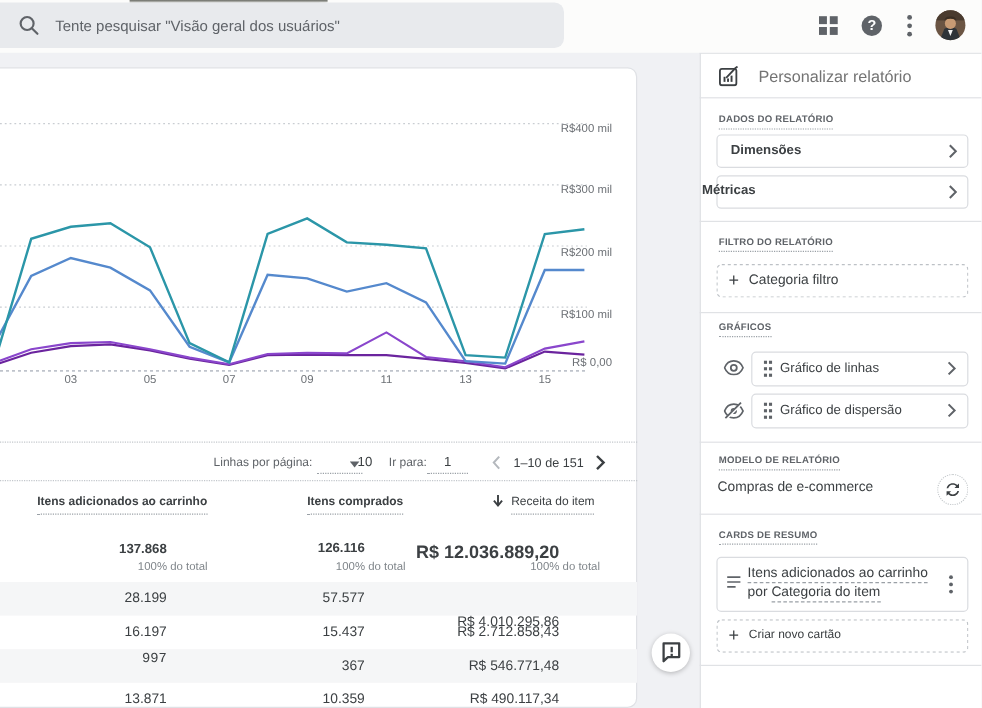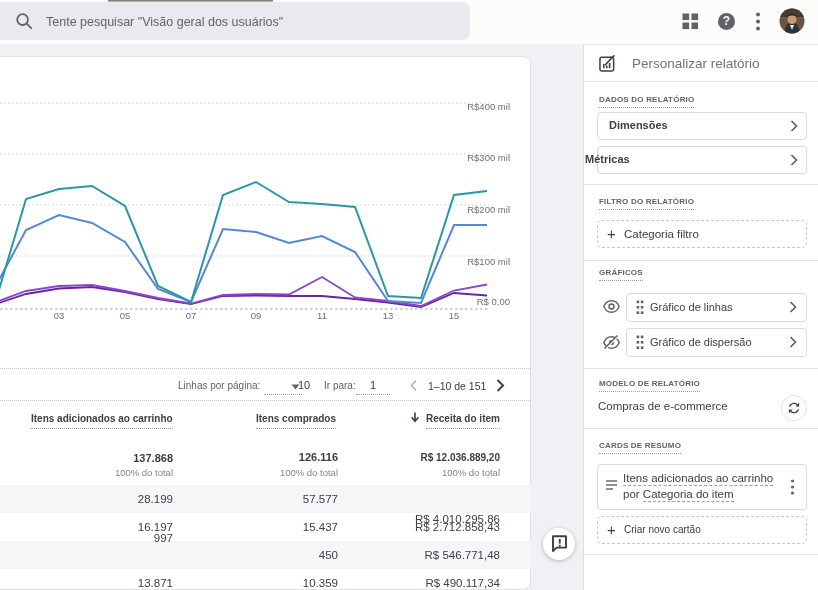--- a/index.html
+++ b/index.html
@@ -6,21 +6,21 @@
   html,body { width:818px; height:590px; overflow:hidden; }
   body { font-family:"Liberation Sans", sans-serif; background:#f0f1f4; position:relative; }
   .abs { position:absolute; }
   .g1 { color:#5f6368; }
   .g2 { color:#3c4043; }
   .seclabel { font-size:8px; font-weight:bold; color:#5f6368; letter-spacing:0.2px; }
   .secline { border-bottom:1px dotted #9aa0a6; padding-bottom:3px; }
   .pbtn { position:absolute; border:1px solid #dadce0; border-radius:4px; background:#fff; }
   .chev { position:absolute; width:8px; height:12px; }
   .divider { position:absolute; left:583px; width:235px; border-top:1px solid #e0e2e5; }
-  .num { font-size:11.5px; color:#3c4043; text-align:right; width:173px; position:absolute; }
+  .num { font-size:11.5px; color:#3c4043; text-align:right; width:139px; position:absolute; }
 </style>
 </head>
 <body>
 
 <div class="abs" style="left:0;top:0;width:818px;height:44px;background:#fcfcfb;"></div>
 <div class="abs" style="left:108px;top:0;width:165px;height:3px;background:linear-gradient(to bottom,#686a63,rgba(200,200,196,0));border-radius:0 0 40%/ 40% 0;"></div>
 <div class="abs" style="left:-8px;top:2px;width:478px;height:38px;background:#e8eaed;border-radius:8px;"></div>
 <svg class="abs" style="left:14px;top:11px;" width="20" height="20" viewBox="0 0 20 20">
   <circle cx="8.6" cy="8.6" r="5.4" fill="none" stroke="#5f6368" stroke-width="1.8"></circle>
   <line x1="12.7" y1="12.7" x2="17.2" y2="17.2" stroke="#5f6368" stroke-width="1.8" stroke-linecap="round"></line>
@@ -103,39 +103,39 @@
 <div class="abs g2" style="left:428px;top:380px;font-size:10.5px;text-align:right;">1–10 de 151</div>
 <svg class="abs" style="left:495px;top:378px;" width="10" height="15" viewBox="0 0 10 15">
     <polyline points="2.5,2 8,7.5 2.5,13" fill="none" stroke="#3c4043" stroke-width="2"></polyline>
   </svg>
 
 <div class="abs" style="left:31px;top:413px;font-size:10px;font-weight:bold;color:#3c4043;border-bottom:1px dotted #9aa0a6;padding-bottom:4px;">Itens adicionados ao carrinho</div>
 <div class="abs" style="left:256px;top:413px;font-size:10px;font-weight:bold;color:#3c4043;border-bottom:1px dotted #9aa0a6;padding-bottom:4px;">Itens comprados</div>
 <svg class="abs" style="left:410px;top:412px;" width="10" height="11" viewBox="0 0 10 11">
     <path d="M5 0.5 V8 M1.6 5.2 L5 9.3 L8.4 5.2" fill="none" stroke="#3c4043" stroke-width="1.6"></path>
   </svg>
-<div class="abs" style="left:426px;top:413px;font-size:10px;font-weight:bold;color:#3c4043;border-bottom:1px dotted #9aa0a6;padding-bottom:4px;">Receita do item</div>
+<div class="abs" style="left:426px;top:413px;font-size:10px;font-weight:normal;color:#3c4043;border-bottom:1px dotted #9aa0a6;padding-bottom:4px;">Receita do item</div>
 
 <div class="num" style="left:0px;top:452px;font-weight:bold;font-size:11px;">137.868</div>
 <div class="num" style="left:165px;top:451px;font-weight:bold;font-size:11px;text-align:right;">126.116</div>
-<div class="num" style="left:327px;top:452px;font-weight:bold;font-size:10px;text-align:right;">R$ 12.036.889,20</div>
+<div class="num" style="left:327px;top:452px;font-weight:bold;font-size:15px;text-align:right;">R$ 12.036.889,20</div>
 <div class="abs" style="left:0px;top:467px;width:173px;text-align:right;font-size:9.5px;color:#80868b;">100% do total</div>
 <div class="abs" style="left:165px;top:467px;width:173px;text-align:right;font-size:9.5px;color:#80868b;">100% do total</div>
 <div class="abs" style="left:327px;top:467px;width:173px;text-align:right;font-size:9.5px;color:#80868b;">100% do total</div>
 
 <div class="abs" style="left:0;top:485px;width:531px;height:28px;background:#f5f6f7;"></div>
 <div class="abs" style="left:0;top:541px;width:531px;height:28px;background:#f5f6f7;"></div>
 <div class="num" style="left:0px;top:493px;">28.199</div>
 <div class="num" style="left:165px;top:493px;padding-left:31px;">57.577</div>
 <div class="num" style="left:327px;top:493px;margin-top:20px;">R$ 4.010.295,86</div>
 <div class="num" style="left:0px;top:521px;">16.197</div>
 <div class="num" style="left:165px;top:521px;">15.437</div>
 <div class="num" style="left:327px;top:521px;">R$ 2.712.858,43</div>
-<div class="num" style="left:0px;top:532px;">997</div>
-<div class="num" style="left:165px;top:549px;">450</div>
+<div class="num" style="left:0px;top:543px;font-family:Liberation Mono, monospace;">997</div>
+<div class="num" style="left:165px;top:549px;">367</div>
 <div class="num" style="left:327px;top:549px;">R$ 546.771,48</div>
 <div class="num" style="left:0px;top:577px;">13.871</div>
 <div class="num" style="left:165px;top:577px;">10.359</div>
 <div class="num" style="left:327px;top:577px;">R$ 490.117,34</div>
 
 <div class="abs" style="left:543px;top:528px;width:32px;height:32px;border-radius:50%;background:#fff;box-shadow:0 1px 4px rgba(0,0,0,0.25);"></div>
 <svg class="abs" style="left:551px;top:535px;" width="17" height="18" viewBox="0 0 17 18">
   <path d="M2 1.2 H15 V12.6 H5.6 L2 16 Z" fill="none" stroke="#3c4043" stroke-width="1.9" stroke-linejoin="round"></path>
   <rect x="7.8" y="4" width="1.9" height="4.6" fill="#3c4043"></rect>
   <rect x="7.8" y="9.8" width="1.9" height="1.9" fill="#3c4043"></rect>

